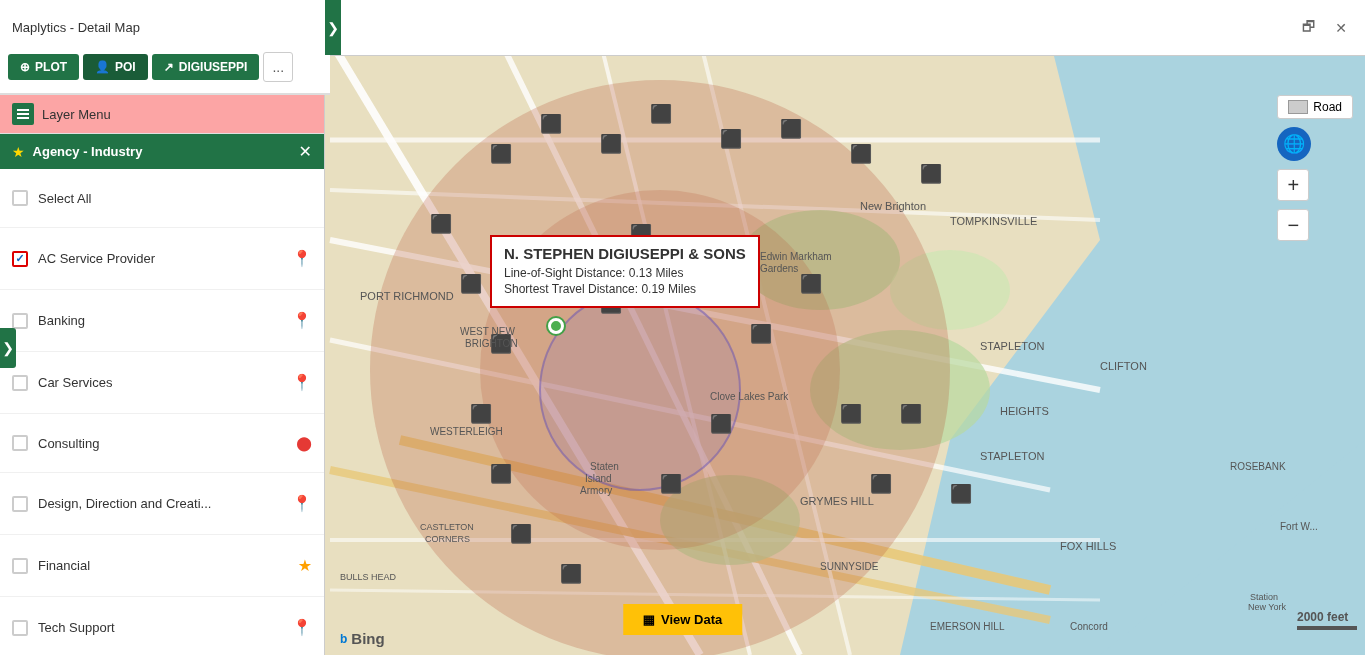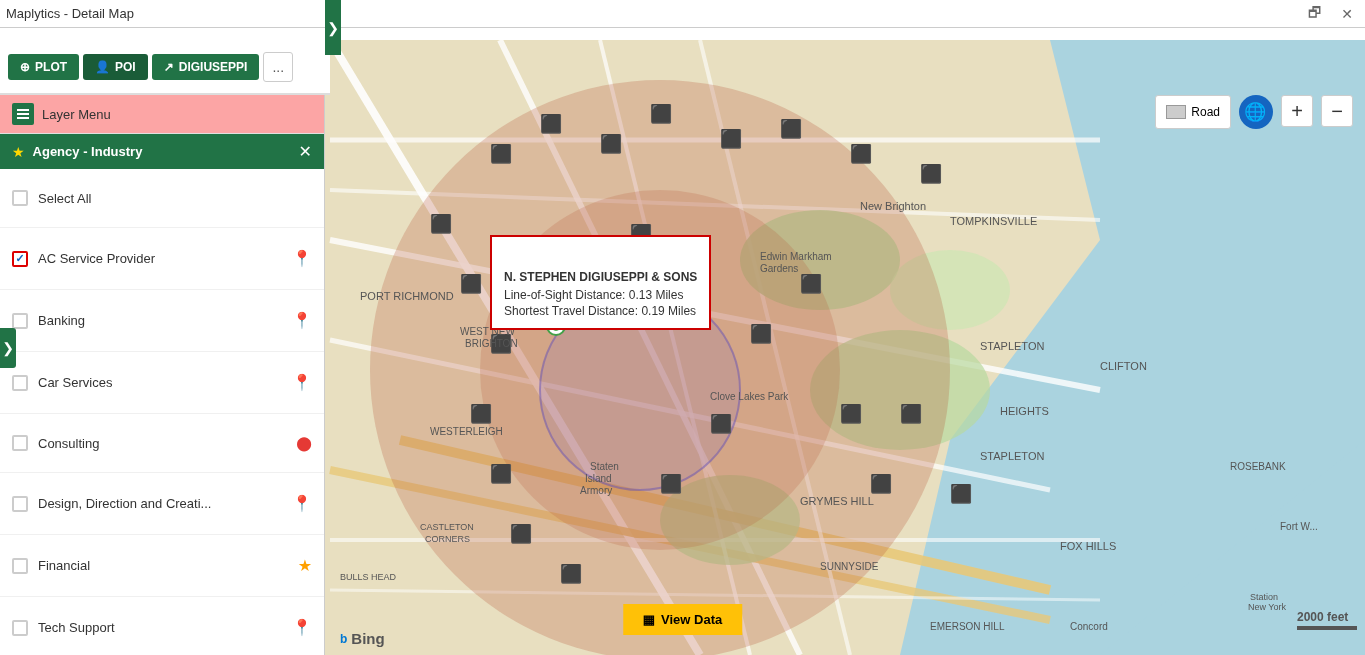--- a/index.html
+++ b/index.html
@@ -1,22 +1,22 @@
 <!DOCTYPE html>
 <html><head>
   <meta charset="utf-8">
   <style>
     * { margin: 0; padding: 0; box-sizing: border-box; }
     body { width: 1365px; height: 655px; overflow: hidden; font-family: 'Segoe UI', Arial, sans-serif; font-size: 13px; }
 
     
     .title-bar {
-      position: absolute; top: 0; left: 0; right: 0; height: 28px;
+      position: absolute; top: 0; left: 0; right: 0; height: 56px;
       background: #fff; border-bottom: 1px solid #ccc;
-      display: flex; align-items: center; padding: 0 6px;
+      display: flex; align-items: center; padding: 0 12px;
       z-index: 100;
     }
     .title-bar-title { font-size: 13px; color: #333; flex: 1; }
     .title-bar-controls { display: flex; gap: 8px; align-items: center; }
     .title-bar-btn { background: none; border: none; cursor: pointer; font-size: 14px; color: #666; padding: 2px 6px; }
 
     
     .map-container {
       position: absolute; top: 40px; left: 0; right: 0; bottom: 0;
       background: #e8dfc8; overflow: hidden;
@@ -86,21 +86,21 @@
     .checkbox-wrapper.checked::after {
       content: '✓'; color: #1565c0; font-size: 11px; font-weight: bold;
     }
 
     
     .pin-dark { color: #333; font-size: 16px; }
 
     
     .map-controls-right {
       position: absolute; right: 12px; top: 55px;
-      display: flex; flex-direction: row; gap: 8px; z-index: 300;
+      display: flex; flex-direction: column; gap: 8px; z-index: 300;
     }
     .map-btn-road {
       background: #fff; border: 1px solid #ccc; border-radius: 3px;
       padding: 4px 10px; font-size: 12px; cursor: pointer;
       display: flex; align-items: center; gap: 5px;
     }
     .map-btn-globe {
       width: 34px; height: 34px; background: #1565c0; border-radius: 50%;
       display: flex; align-items: center; justify-content: center; cursor: pointer;
     }
@@ -109,21 +109,21 @@
       width: 32px; height: 32px; display: flex; align-items: center; justify-content: center;
       cursor: pointer; font-size: 20px; color: #333; font-weight: 300;
     }
 
     
     .tooltip-popup {
       position: absolute; top: 195px; left: 490px;
       background: #fff; border: 2px solid #c00;
       padding: 8px 12px; z-index: 400; min-width: 220px;
     }
-    .tooltip-title { font-size: 12px; font-weight: 700; color: #333; margin-bottom: 4px; margin-top: 25px; }
+    .tooltip-title { font-size: 15px; font-weight: 700; color: #333; margin-bottom: 4px; }
     .tooltip-row { font-size: 12px; color: #333; margin: 2px 0; }
 
     
     .view-data-btn {
       position: absolute; bottom: 20px; left: 50%; transform: translateX(-50%);
       background: #ffc107; border: none; padding: 8px 20px;
       font-size: 13px; font-weight: 600; cursor: pointer;
       display: flex; align-items: center; gap: 6px; z-index: 300;
     }
 

